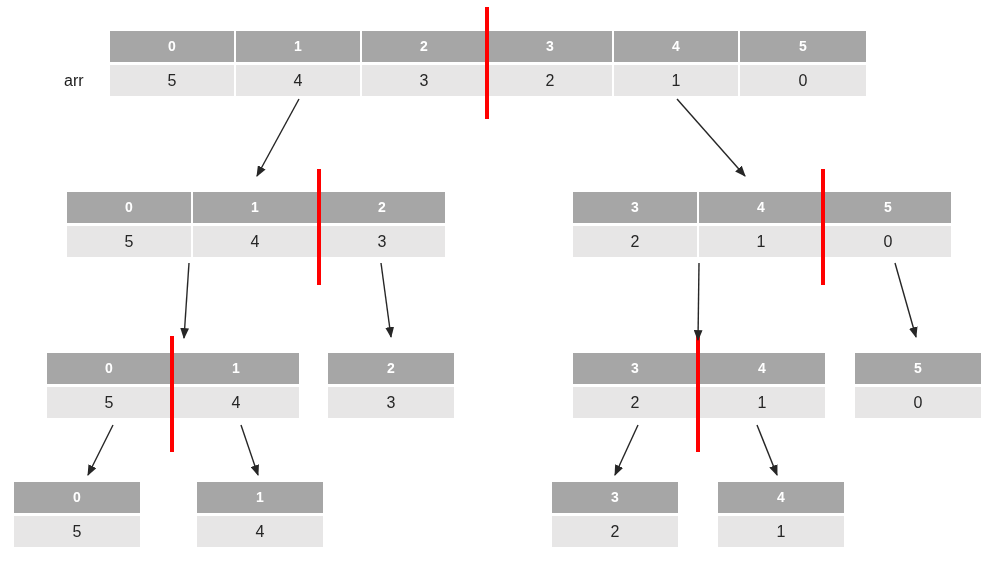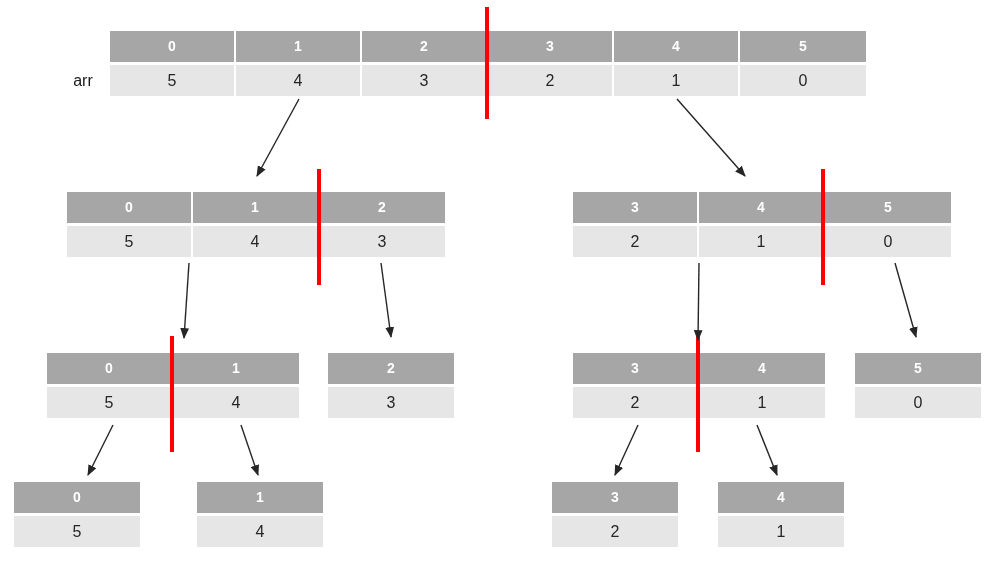--- a/index.html
+++ b/index.html
@@ -13,21 +13,20 @@
     width: 1002px;
     height: 564px;
     background: #ffffff;
     overflow: hidden;
   }
   .arr-label {
     position: absolute;
     left: 64px;
     top: 71px;
     width: 38px;
-    text-align: center;
     font-size: 16px;
     color: #1a1a1a;
     line-height: 20px;
   }
   .array-node {
     position: absolute;
     z-index: 1;
   }
   .row {
     display: flex;

